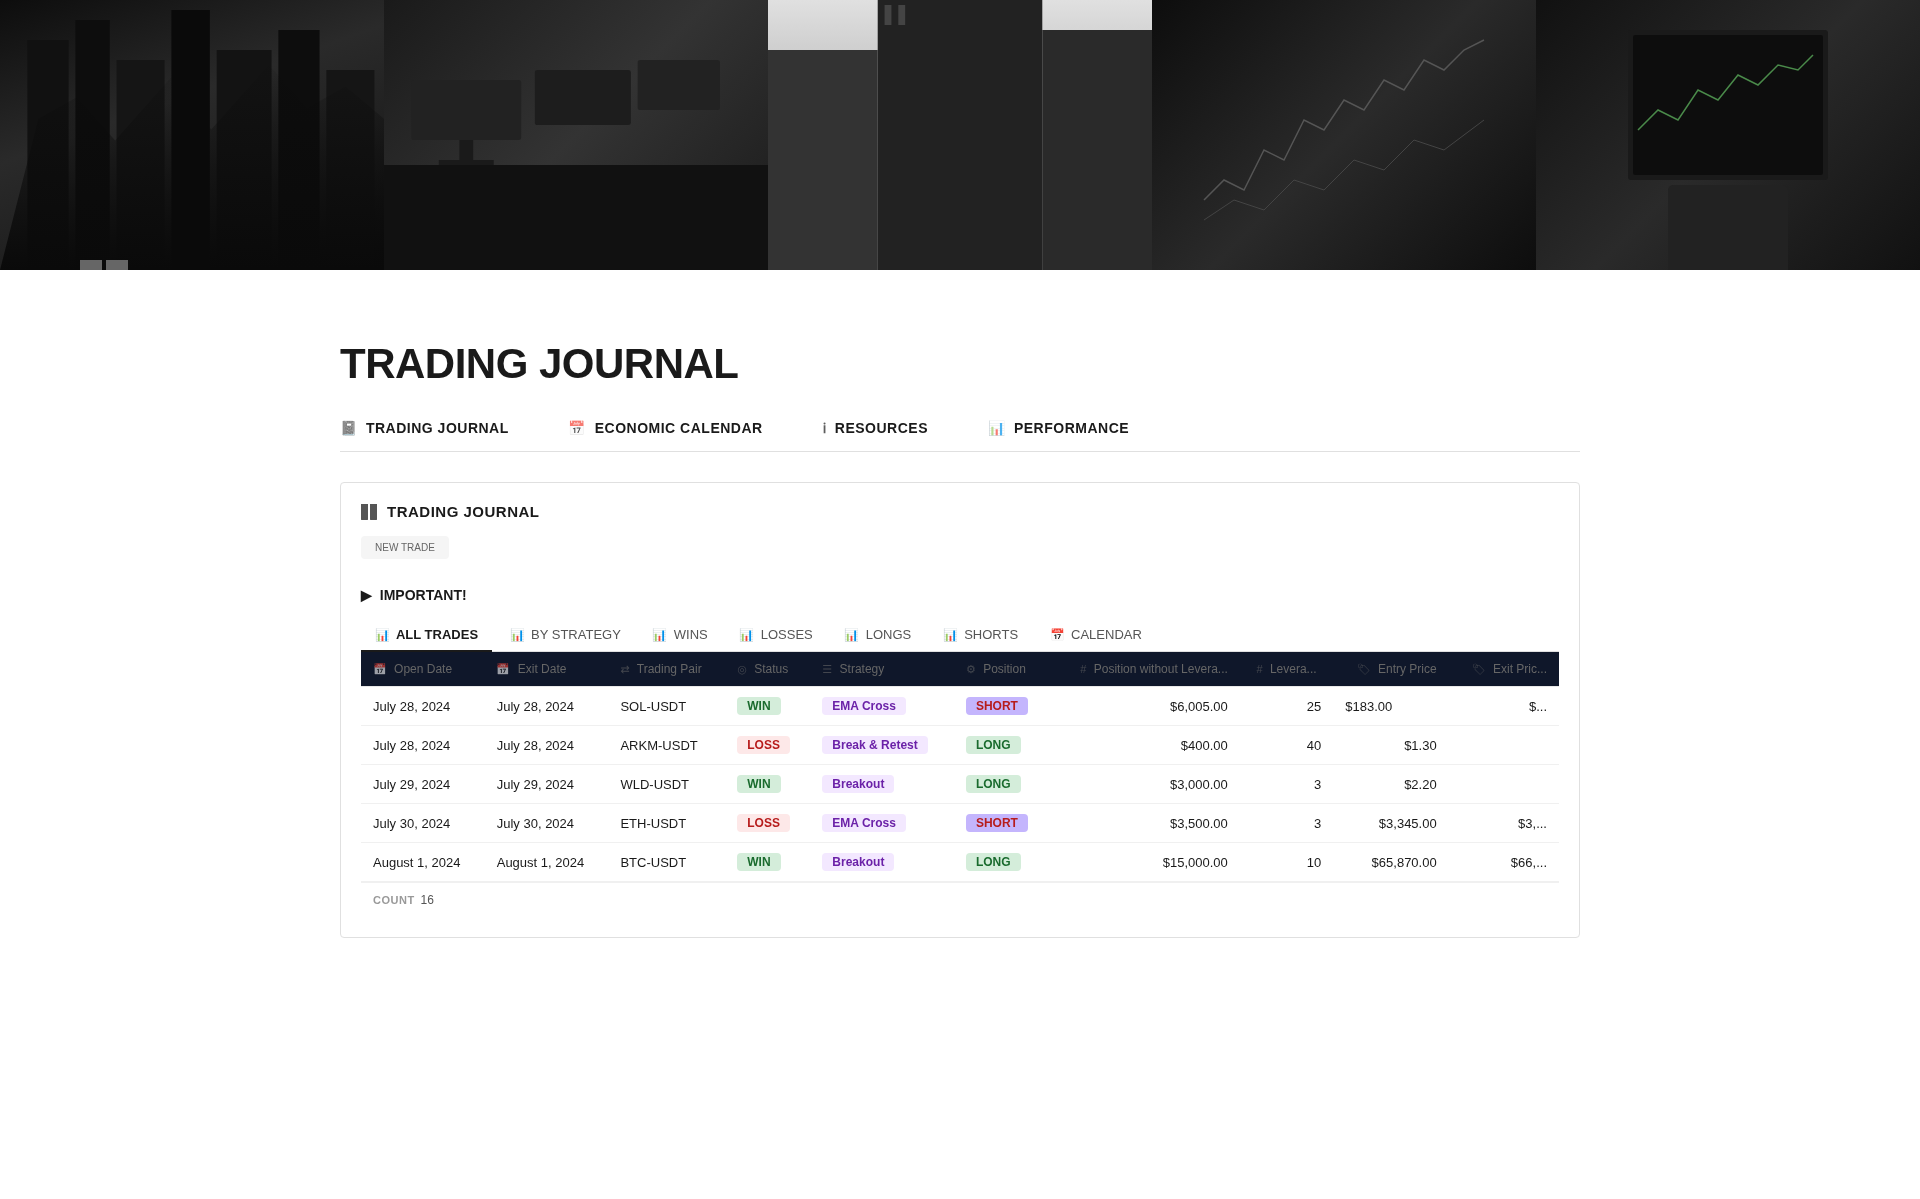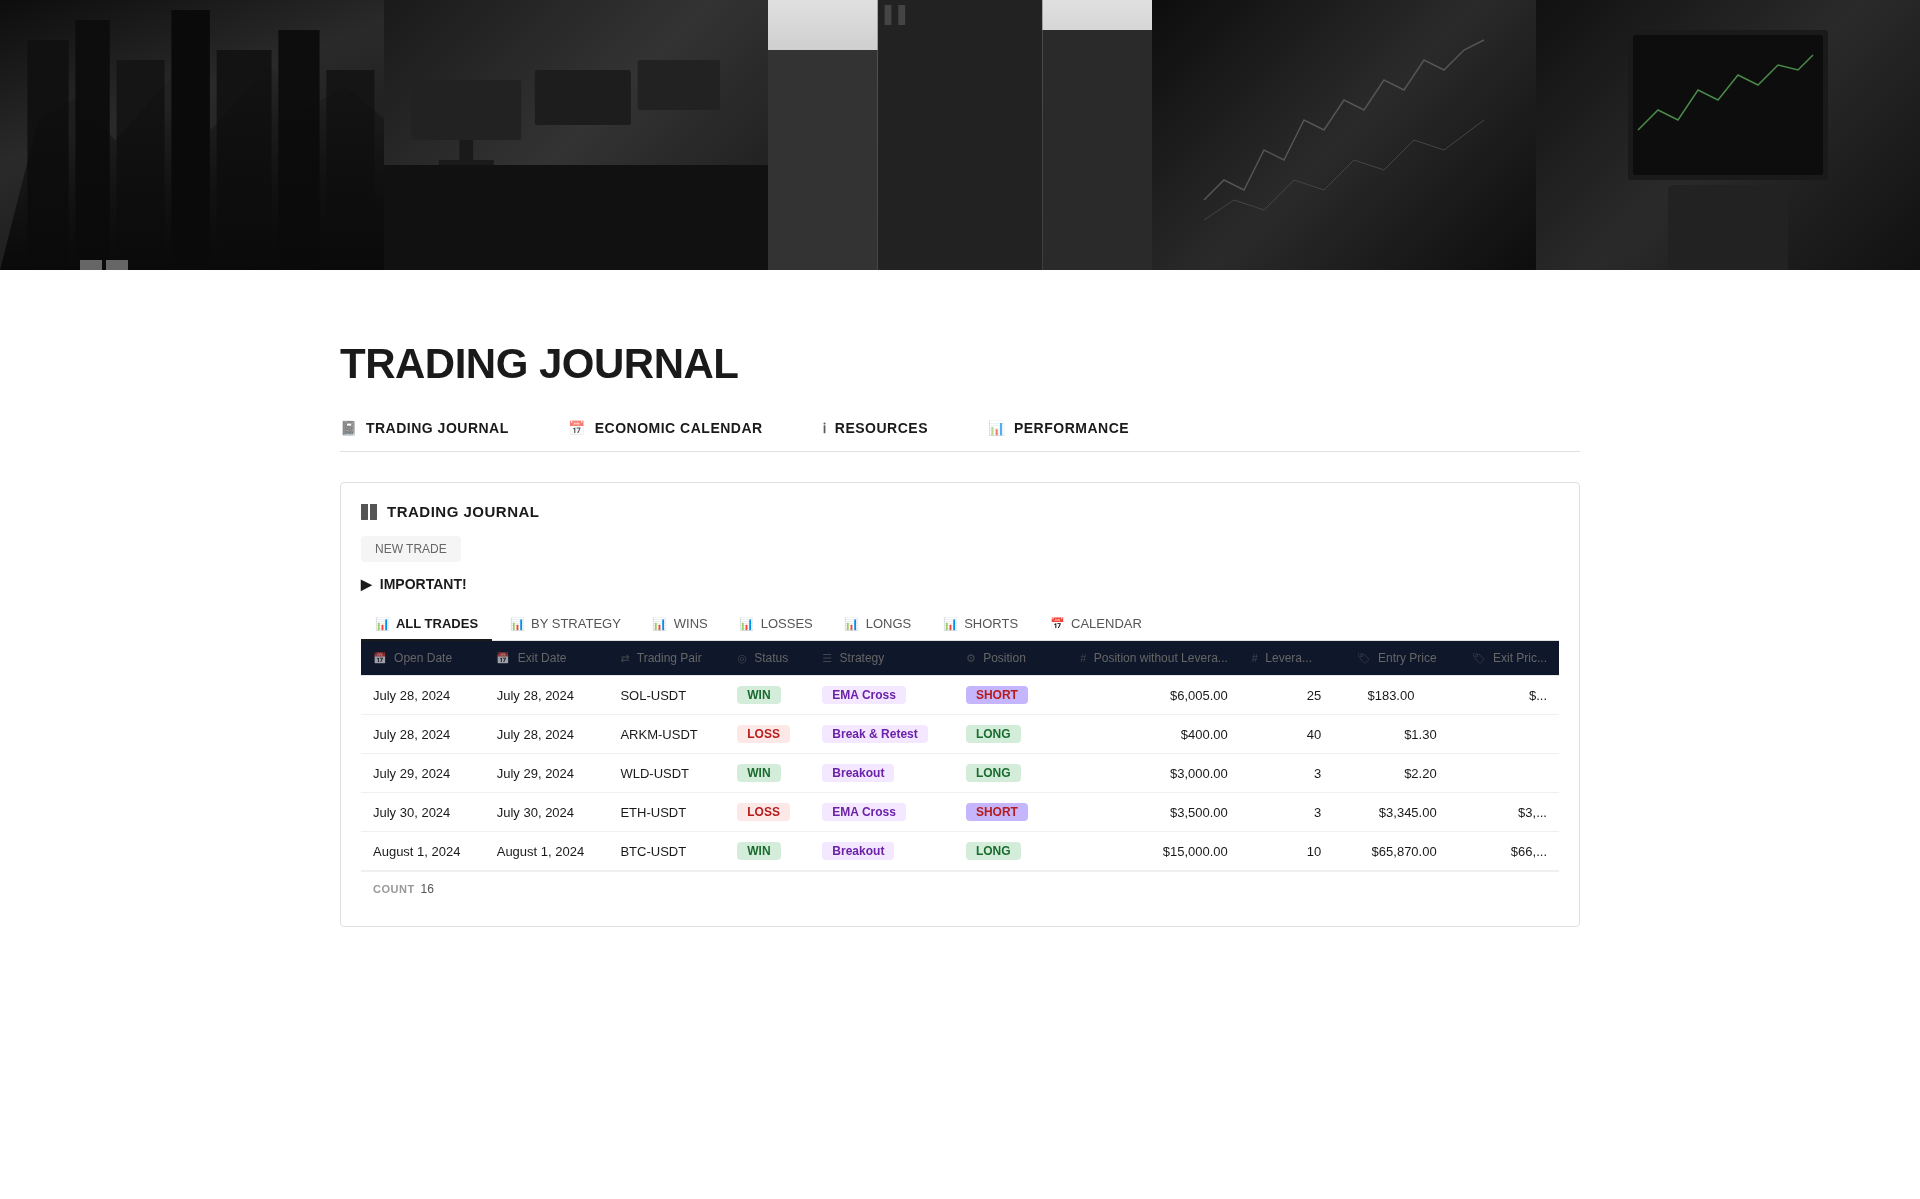--- a/index.html
+++ b/index.html
@@ -100,24 +100,24 @@
       color: #1a1a1a;
     }
 
     .new-trade-btn {
       display: inline-flex;
       align-items: center;
       background: #f5f5f5;
       border: none;
       padding: 6px 14px;
       border-radius: 4px;
-      font-size: 12px;
+      font-size: 10px;
       color: #666;
       cursor: pointer;
-      margin-bottom: 14px;
+      margin-bottom: 28px;
     }
 
     .important-row {
       display: flex;
       align-items: center;
       gap: 8px;
       font-size: 14px;
       font-weight: 600;
       color: #1a1a1a;
       margin-bottom: 16px;
@@ -388,21 +388,21 @@
             <span>Strategy</span>
           </th>
           <th>
             <span class="col-icon">⚙</span>
             <span>Position</span>
           </th>
           <th style="text-align:right">
             <span class="col-icon">#</span>
             <span>Position without Levera...</span>
           </th>
-          <th style="text-align:left">
+          <th style="text-align:center">
             <span class="col-icon">#</span>
             <span>Levera...</span>
           </th>
           <th style="text-align:right">
             <span class="col-icon">🏷</span>
             <span>Entry Price</span>
           </th>
           <th style="text-align:right">
             <span class="col-icon">🏷</span>
             <span>Exit Pric...</span>
@@ -412,21 +412,21 @@
       <tbody id="table-body">
           <tr>
     <td>July 28, 2024</td>
     <td>July 28, 2024</td>
     <td>SOL-USDT</td>
     <td><span class="badge badge-win">WIN</span></td>
     <td><span class="badge badge-strategy">EMA Cross</span></td>
     <td><span class="badge badge-short">SHORT</span></td>
     <td style="text-align:right">$6,005.00</td>
     <td style="text-align:right">25</td>
-    <td style="text-align:center">$183.00</td>
+    <td style="text-align:left">$183.00</td>
     <td style="text-align:right">$...</td>
   </tr>
           <tr>
     <td>July 28, 2024</td>
     <td>July 28, 2024</td>
     <td>ARKM-USDT</td>
     <td><span class="badge badge-loss">LOSS</span></td>
     <td><span class="badge badge-strategy">Break &amp; Retest</span></td>
     <td><span class="badge badge-long">LONG</span></td>
     <td style="text-align:right">$400.00</td>

